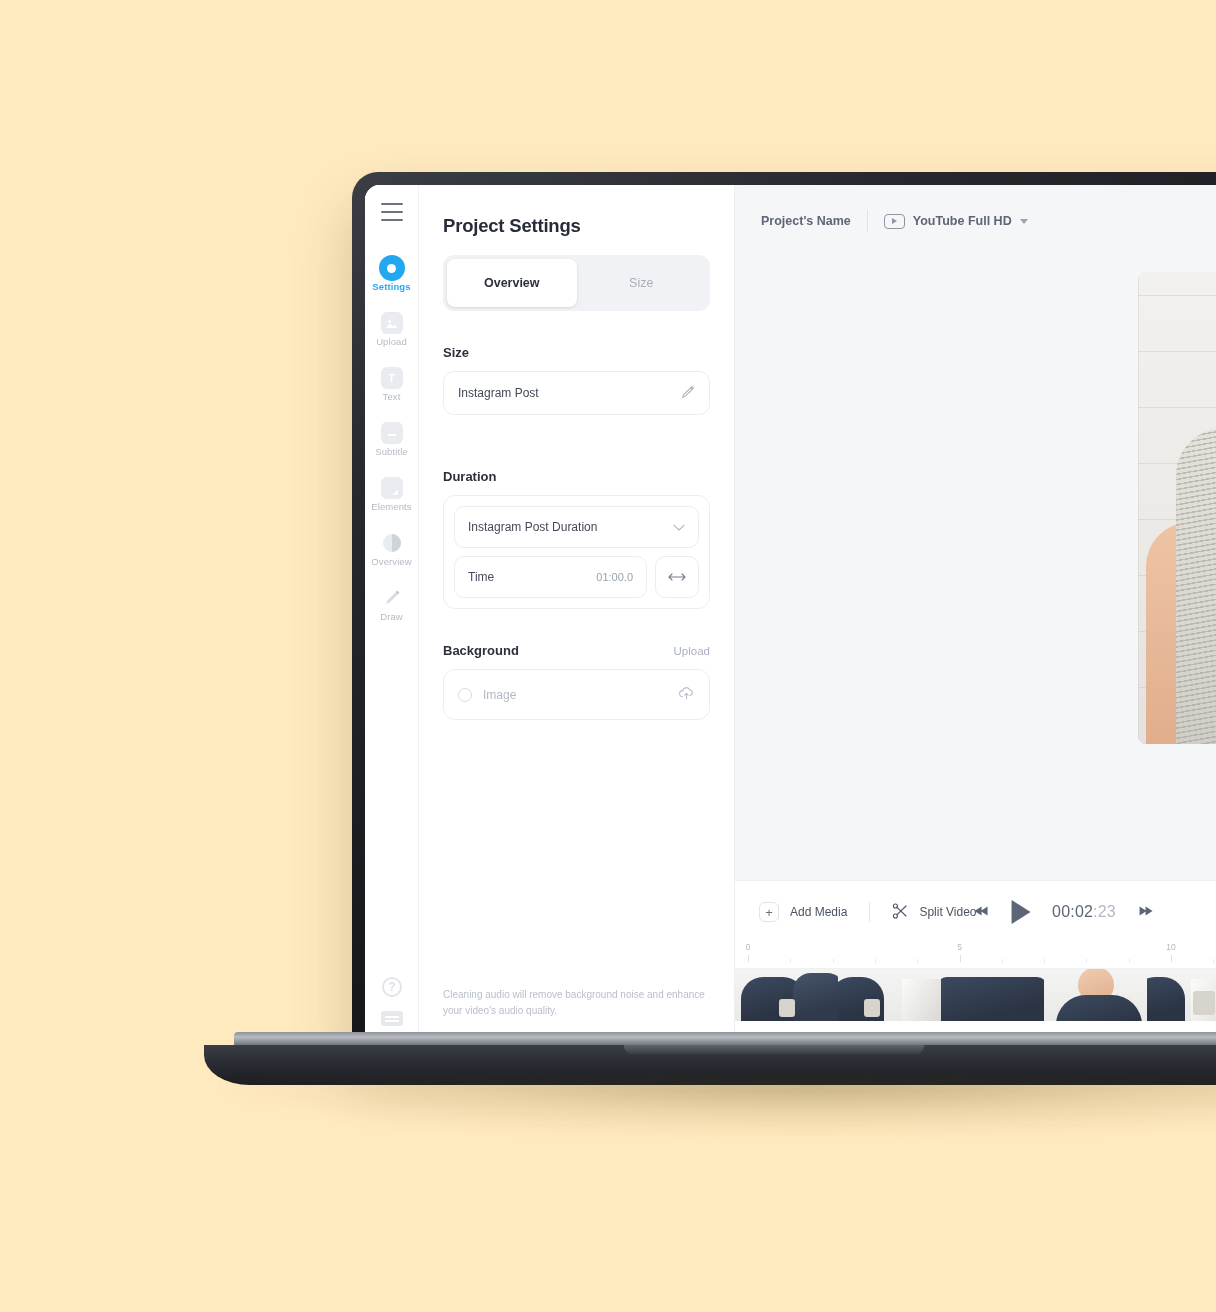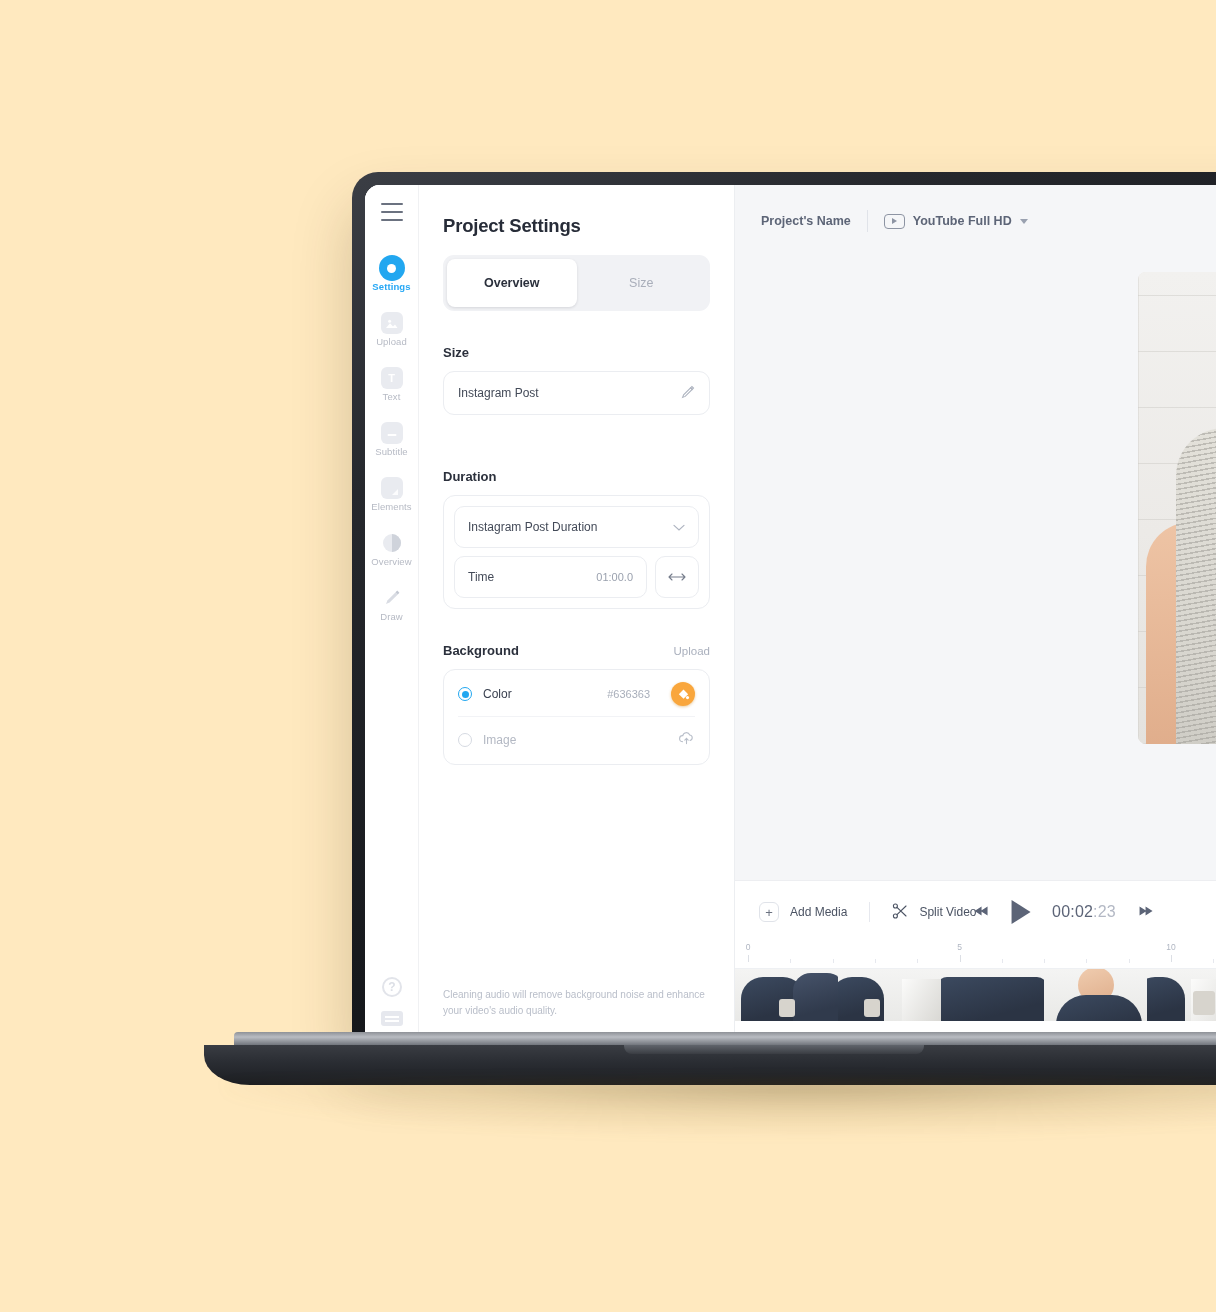--- a/index.html
+++ b/index.html
@@ -501,33 +501,20 @@
                 </div>
               </div>
             </div>
 
             <div class="section-head">
               <div class="section-title">Background</div>
               <div class="section-action">Upload</div>
             </div>
             <div id="background-group">
 
-              <div class="bg-row on">
-                <span class="radio on">
-                    <b></b>
-                  </span>
-                <span class="bg-label">Color</span>
-                <span class="bg-hex">#636363</span>
-                <span id="color-swatch-button">
-                  <svg width="13" height="13" viewBox="0 0 14 14" aria-hidden="true">
-                    <path d="M7 1.6 L12 6.6 L7 11.6 L2 6.6 Z" fill="#ffffff"></path>
-                    <circle cx="11.3" cy="10.3" r="1.7" fill="#ffffff"></circle>
-                  </svg>
-                </span>
-              </div>
 
               <div class="bg-row">
                 <span class="radio"></span>
                 <span class="bg-label">Image</span>
                 <span id="upload-cloud-icon">
                   <svg width="17" height="14" viewBox="0 0 17 14" aria-hidden="true">
                     <path d="M4.4 10.6 a3 3 0 0 1 .4 -6 a3.6 3.6 0 0 1 6.9 -.6 a2.8 2.8 0 0 1 .4 5.5" fill="none" stroke="#b8bec9" stroke-width="1.1" stroke-linecap="round"></path>
                     <path d="M8.5 12.6 V7.4 M6.8 9.1 L8.5 7.3 L10.2 9.1" fill="none" stroke="#b8bec9" stroke-width="1.1" stroke-linecap="round" stroke-linejoin="round"></path>
                   </svg>
                 </span>

